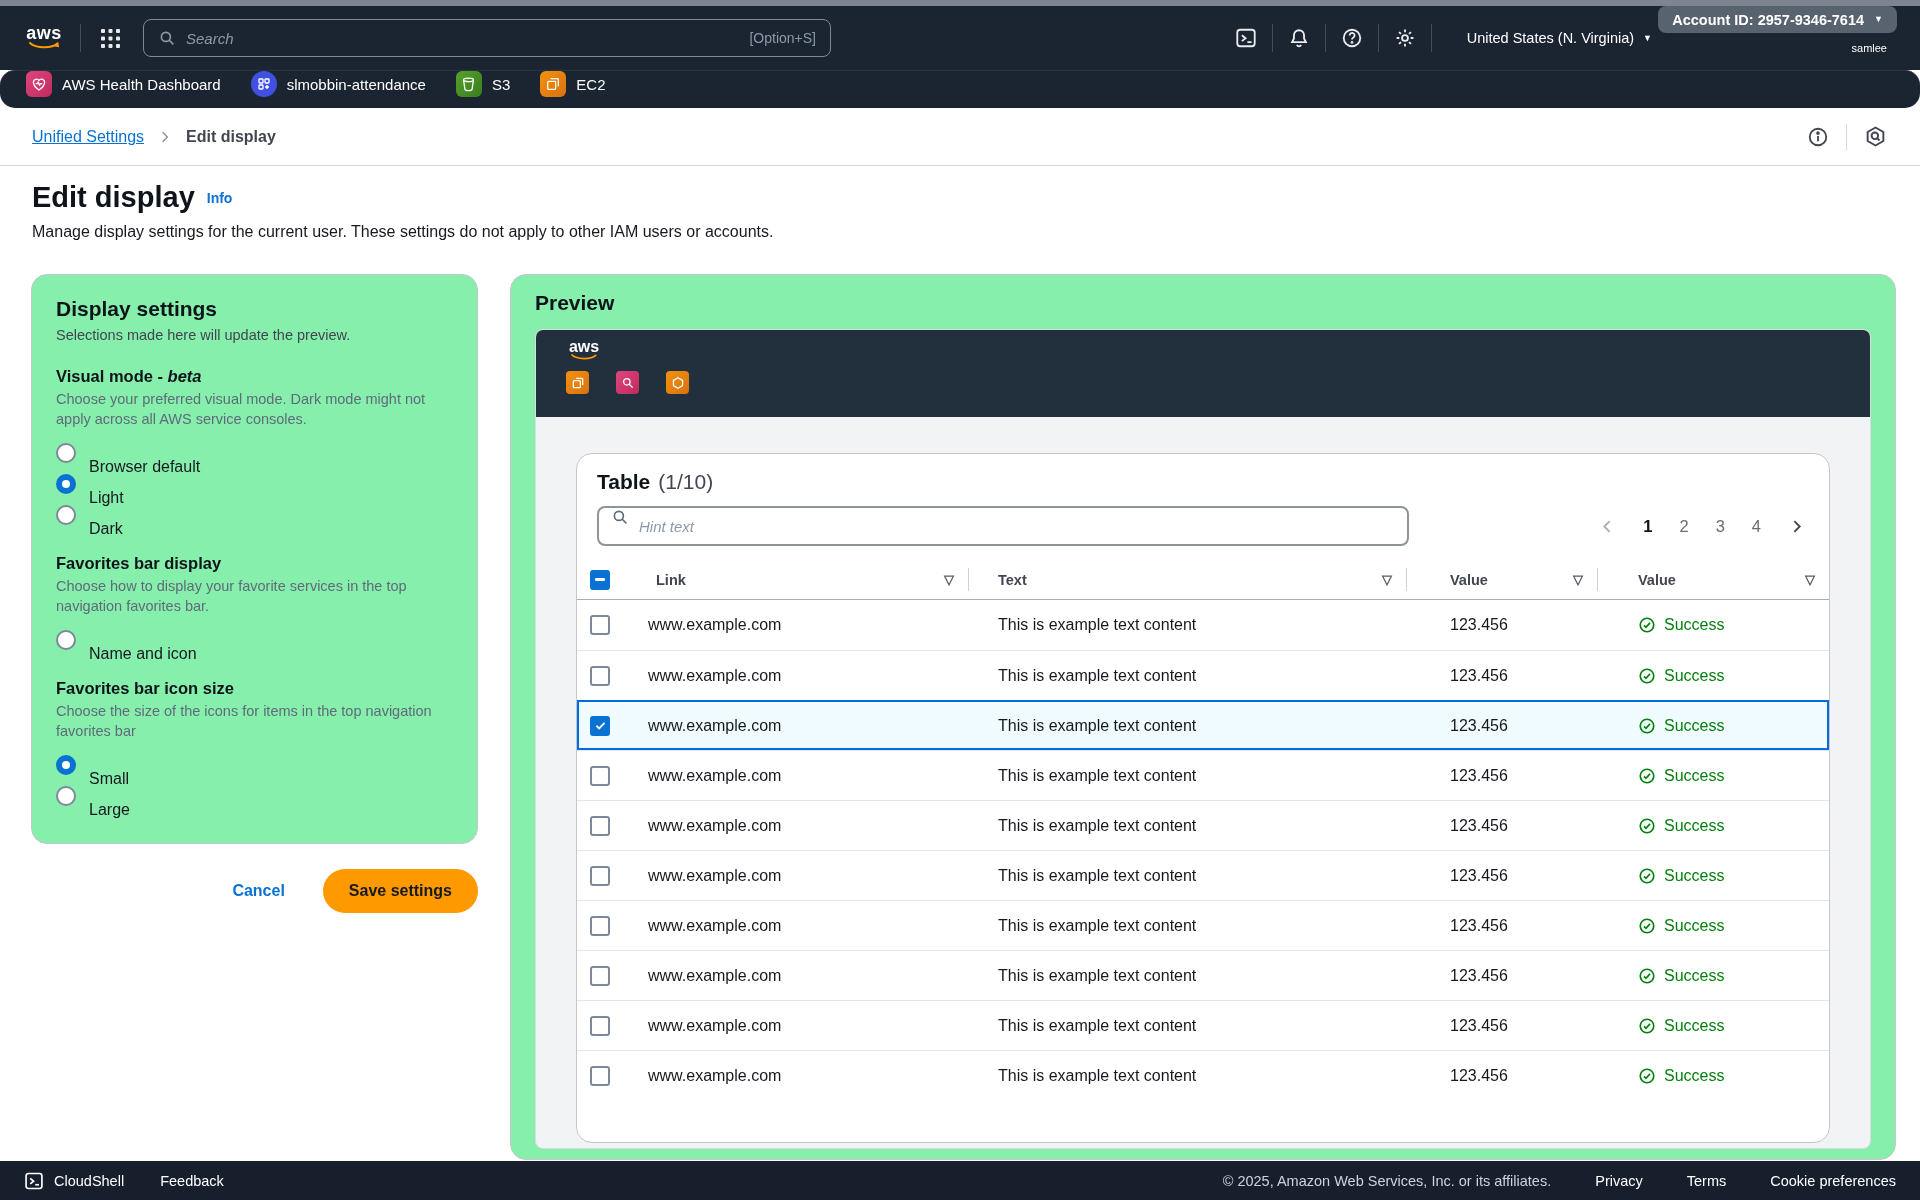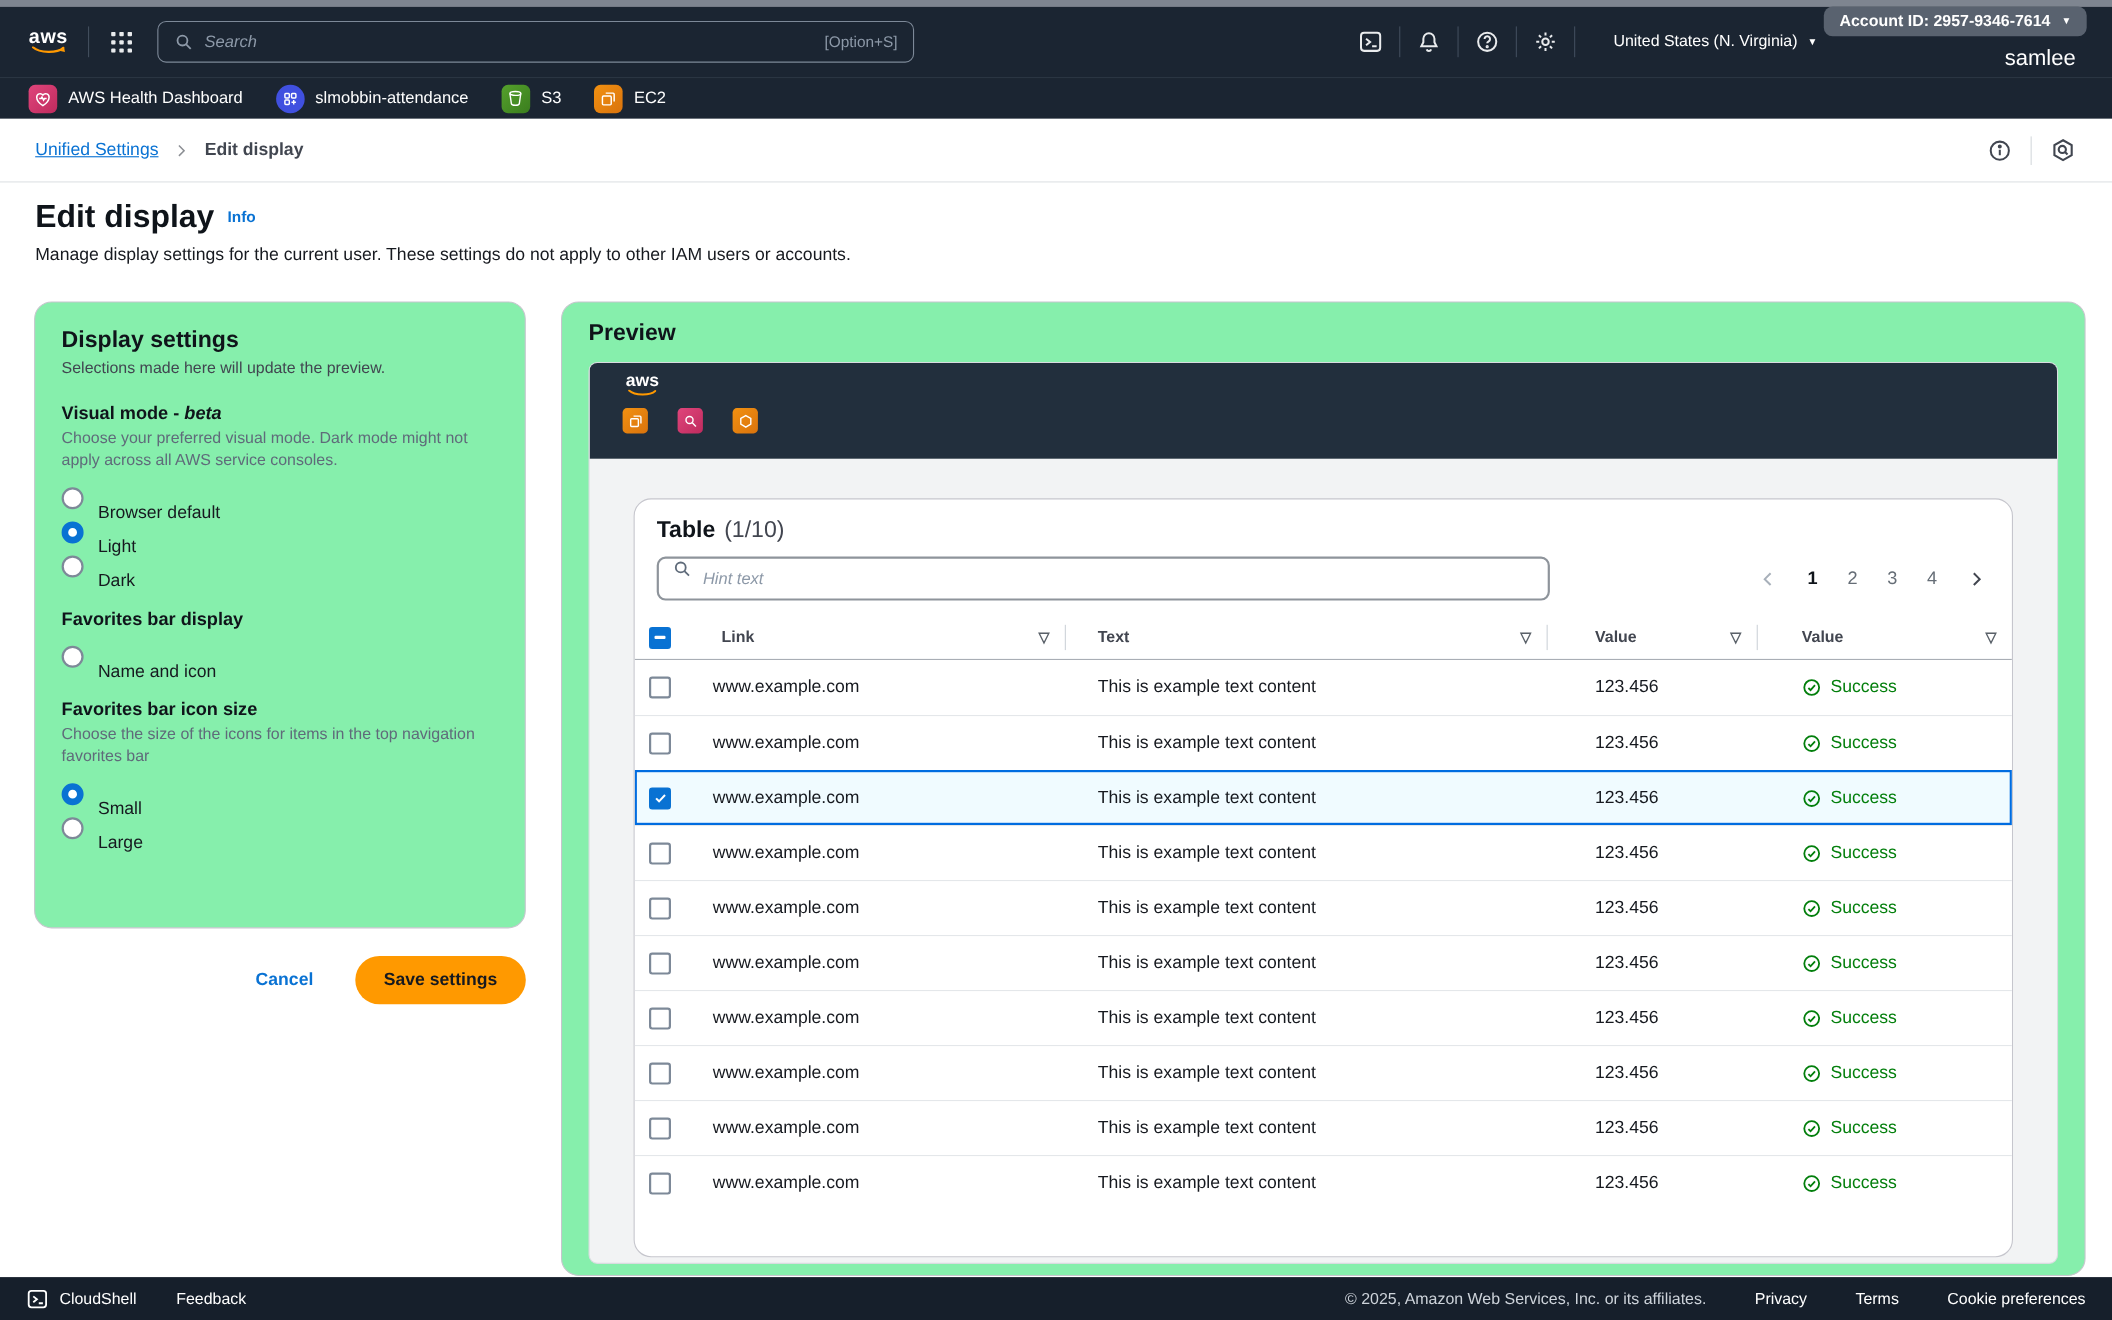--- a/index.html
+++ b/index.html
@@ -23,25 +23,25 @@
   .searchbox input { flex:1; background:transparent; border:none; outline:none; color:#d1d5db;
     font-size:15px; font-family:inherit; }
   .searchbox input::placeholder { color:#8d99a8; font-style:italic; }
   .search-shortcut { font-size:14px; color:#8d99a8; white-space:nowrap; }
   .nav-right { margin-left:auto; margin-right:268px; display:flex; align-items:center; }
   .nav-right .nav-divider { margin:0 13px; }
   .region { display:flex; align-items:center; gap:9px; font-size:14.5px; color:#fff; margin-left:22px; cursor:pointer; }
   .caret { font-size:9px; line-height:1; color:#fff; }
   .account-tab { position:absolute; top:6px; right:23px; height:27px; background:#59626f; border-radius:8px;
     display:flex; align-items:center; gap:10px; padding:0 14px; color:#fff; font-weight:700; font-size:14.5px; cursor:pointer; }
-  .username { position:absolute; top:42px; right:33px; color:#fff; font-size:20px; }
+  .username { position:absolute; top:42px; right:33px; color:#fff; font-size:11px; }
 
   
   .favbar { position:absolute; left:0; top:70px; width:1920px; height:38px; background:#1b2532;
-    border-top:1px solid #2a3542; display:flex; align-items:center; gap:30px; padding-left:26px; }
+    border-top:1px solid #2a3542; display:flex; align-items:flex-start; gap:30px; padding-left:26px;border-radius:15px; }
   .fav-item { display:flex; align-items:center; gap:10px; color:#fff; font-size:15px; cursor:pointer; }
   .fav-ico { width:26px; height:26px; border-radius:6px; display:flex; align-items:center; justify-content:center; }
   .fav-ico svg { display:block; }
   .ico-health { background:linear-gradient(135deg,#e0457b,#bf2b5e); }
   .ico-att { background:#4050e0; border-radius:50%; }
   .ico-s3 { background:linear-gradient(135deg,#55a12c,#3a7d1e); }
   .ico-ec2 { background:linear-gradient(135deg,#f29111,#d9730d); }
 
   
   .crumbbar { position:absolute; left:0; top:108px; width:1920px; height:58px; background:#fff;
@@ -304,20 +304,21 @@
               <span class="radio-label">Light</span>
             </label>
             <label class="radio-row">
               <span class="radio"></span>
               <span class="radio-label">Dark</span>
             </label>
           </div>
         </div>
         <div class="group">
           <div class="group-heading"><span>Favorites bar display</span></div>
+          <div class="group-desc">Choose how to display your favorite services in the top navigation favorites bar.</div>
           <div class="radio-rows">
             <label class="radio-row">
               <span class="radio"></span>
               <span class="radio-label">Name and icon</span>
             </label>
           </div>
         </div>
         <div class="group">
           <div class="group-heading"><span>Favorites bar icon size</span></div>
           <div class="group-desc">Choose the size of the icons for items in the top navigation favorites bar</div>

